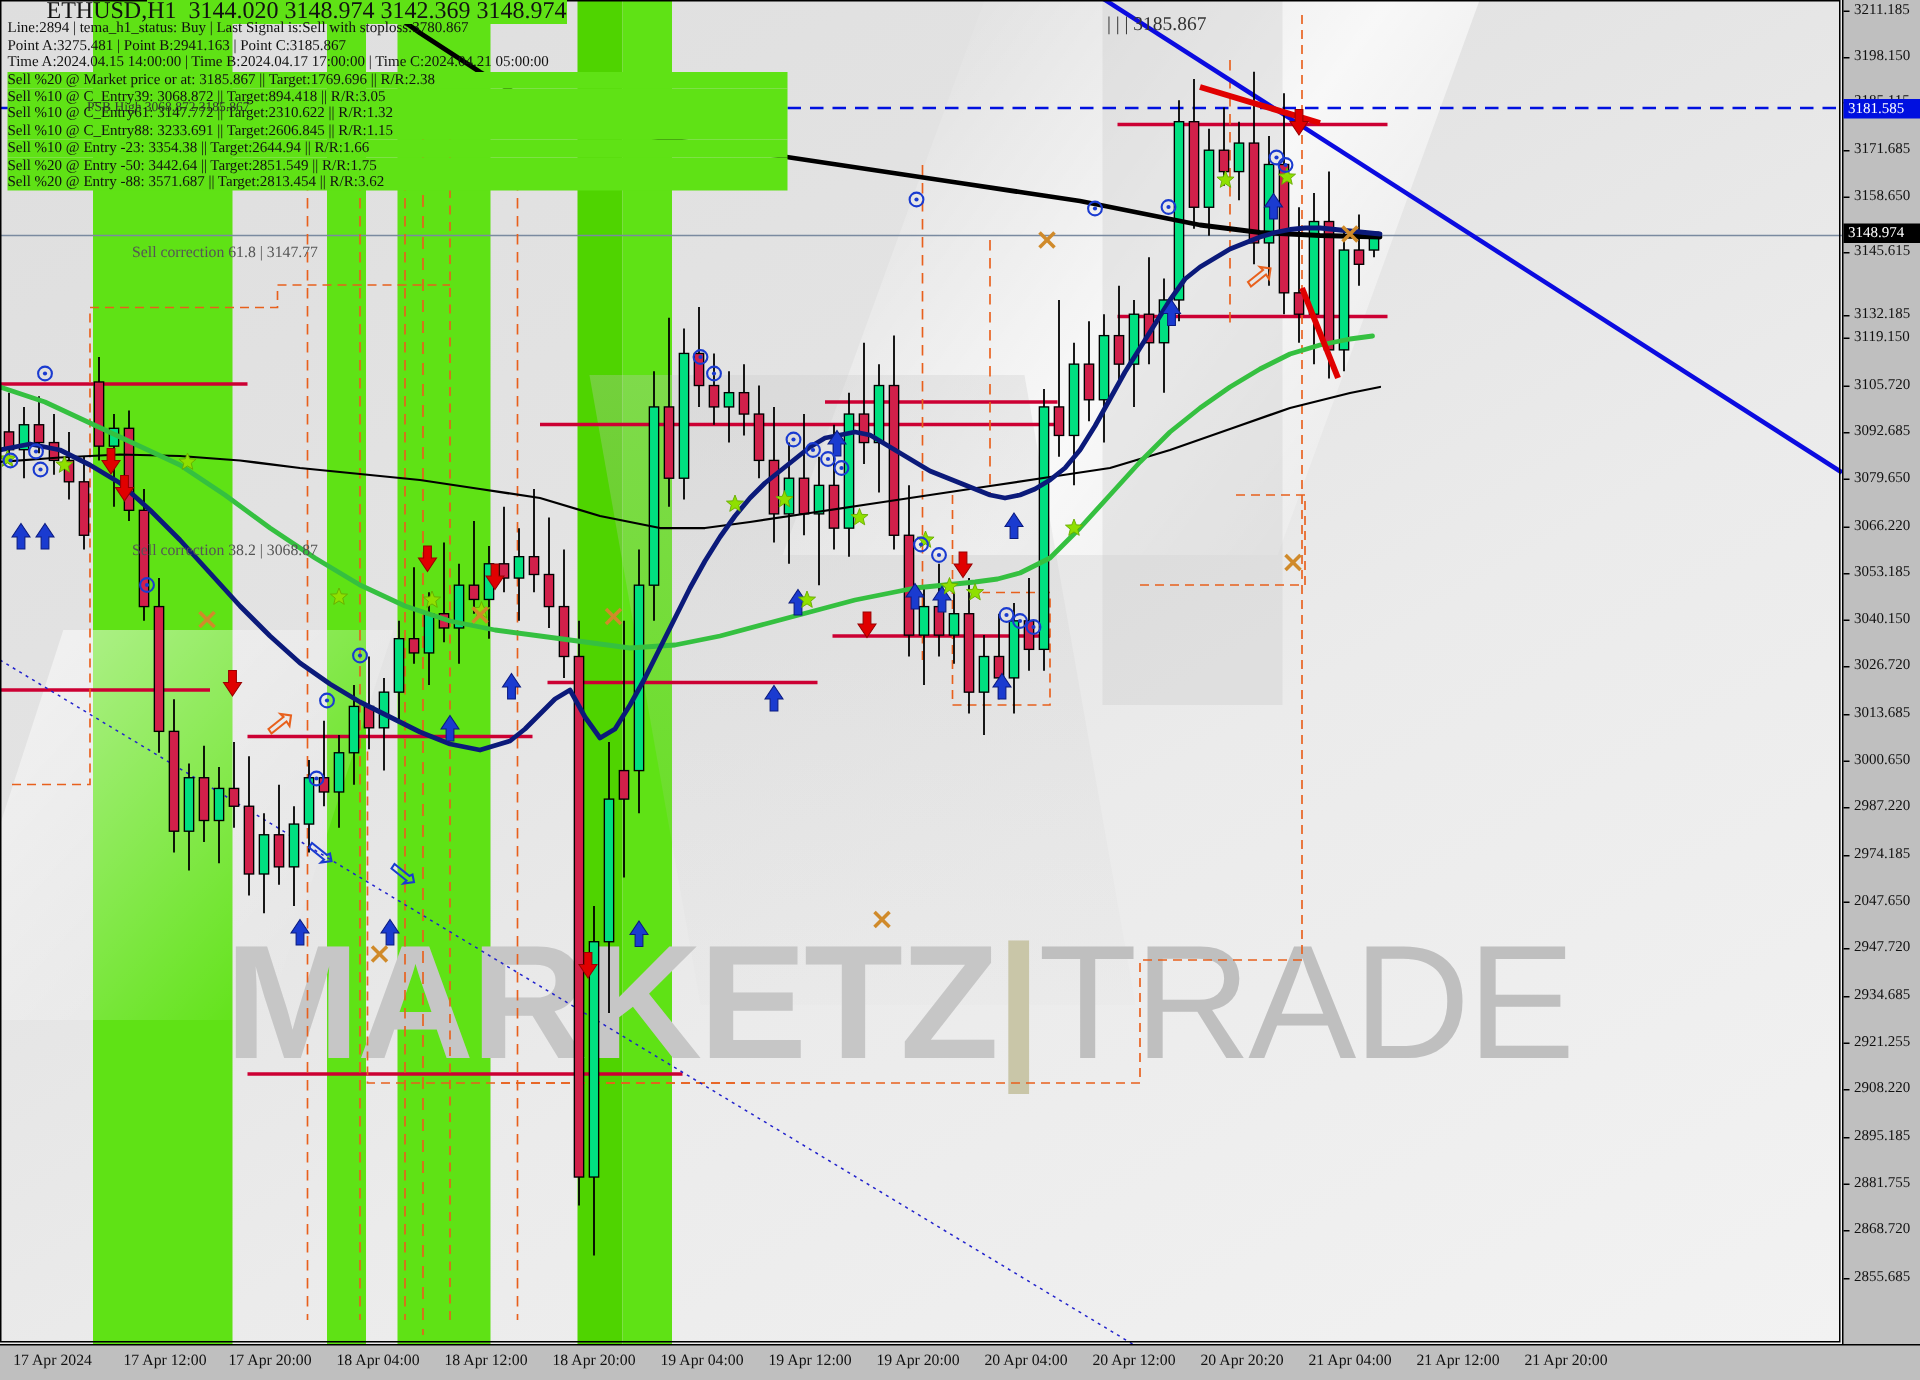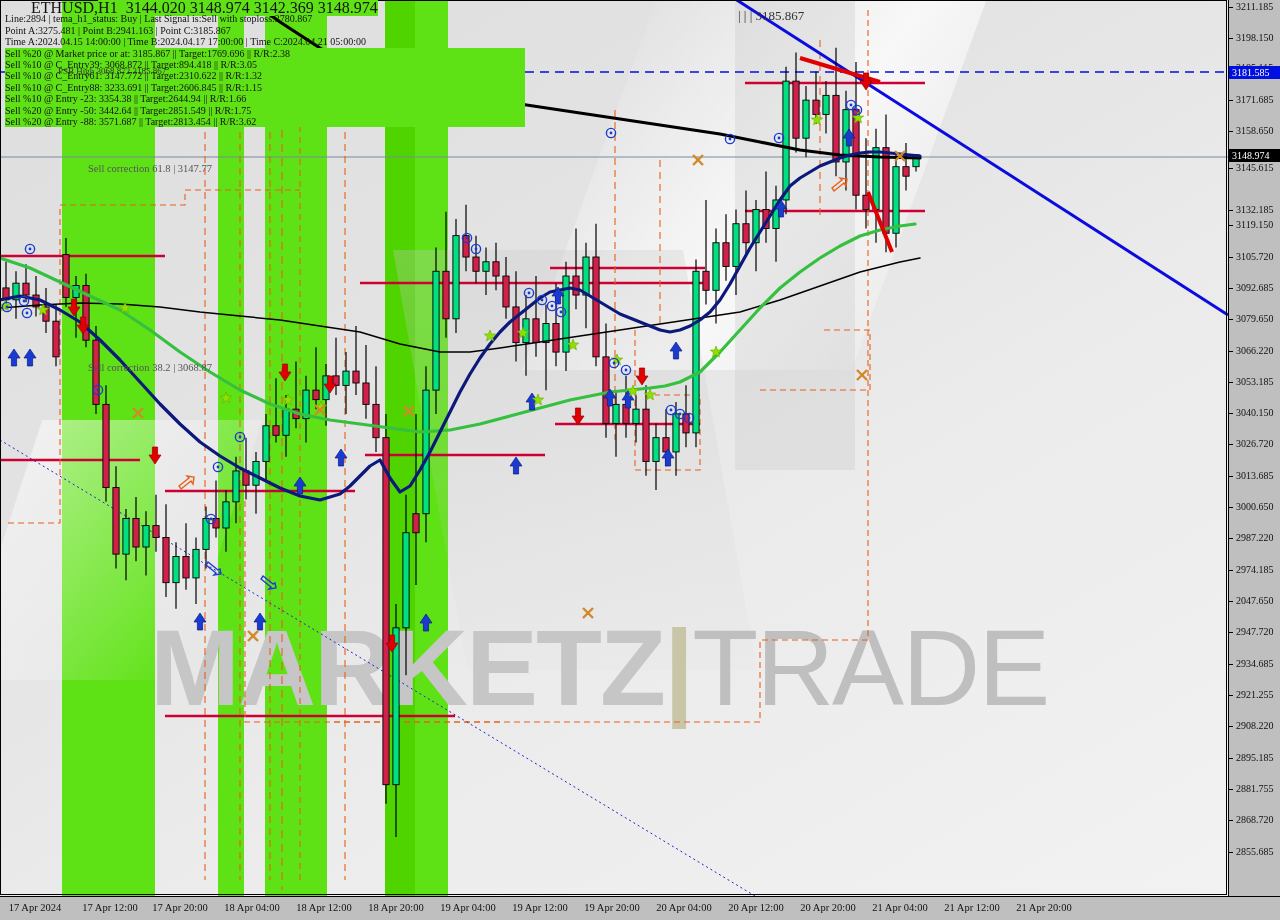--- a/index.html
+++ b/index.html
@@ -548,19 +548,19 @@
       <div class="tt" style="left: 110px;">17 Apr 12:00</div>
       <div class="tt" style="left: 180px;">17 Apr 20:00</div>
       <div class="tt" style="left: 252px;">18 Apr 04:00</div>
       <div class="tt" style="left: 324px;">18 Apr 12:00</div>
       <div class="tt" style="left: 396px;">18 Apr 20:00</div>
       <div class="tt" style="left: 468px;">19 Apr 04:00</div>
       <div class="tt" style="left: 540px;">19 Apr 12:00</div>
       <div class="tt" style="left: 612px; text-align: center;">19 Apr 20:00</div>
       <div class="tt" style="left: 684px;">20 Apr 04:00</div>
       <div class="tt" style="left: 756px;">20 Apr 12:00</div>
-      <div class="tt" style="left: 828px;">20 Apr 20:00</div>
+      <div class="tt" style="left: 828px;">20 Apr 20:20</div>
       <div class="tt" style="left: 900px;">21 Apr 04:00</div>
       <div class="tt" style="left: 972px;">21 Apr 12:00</div>
       <div class="tt" style="left: 1044px;">21 Apr 20:00</div>
     </div>
 
 </div>
 
 </body></html>

